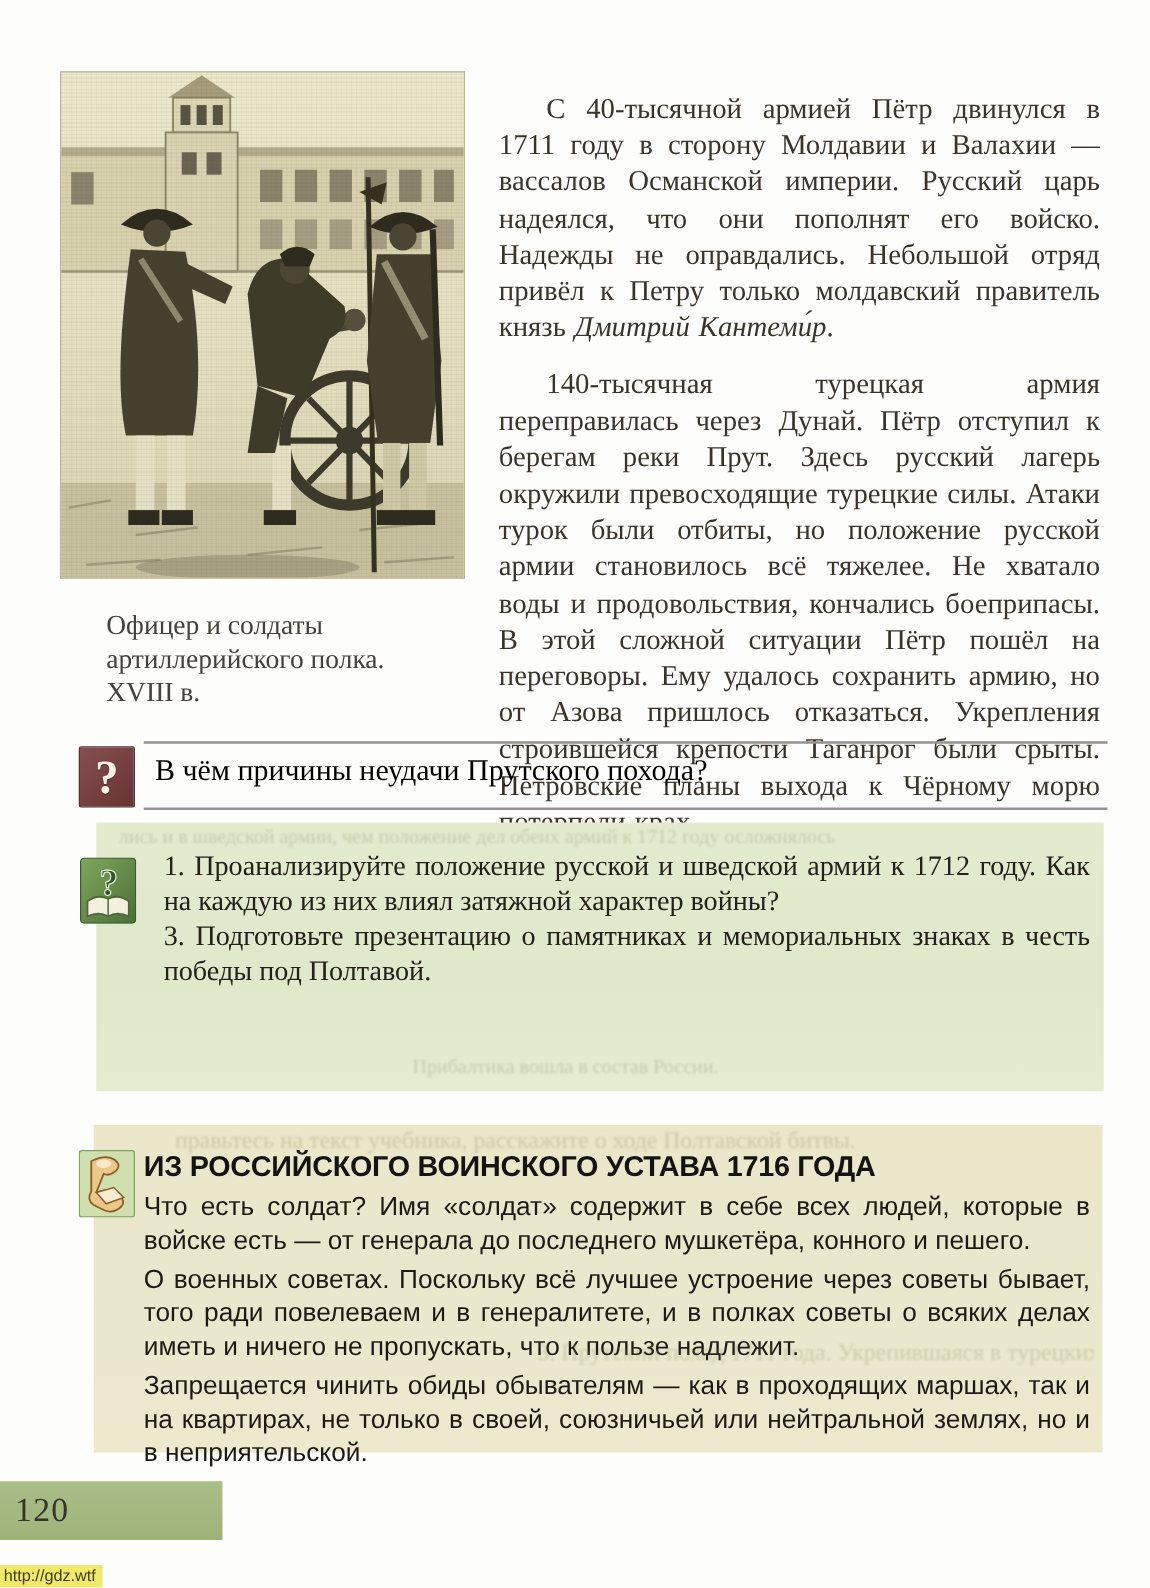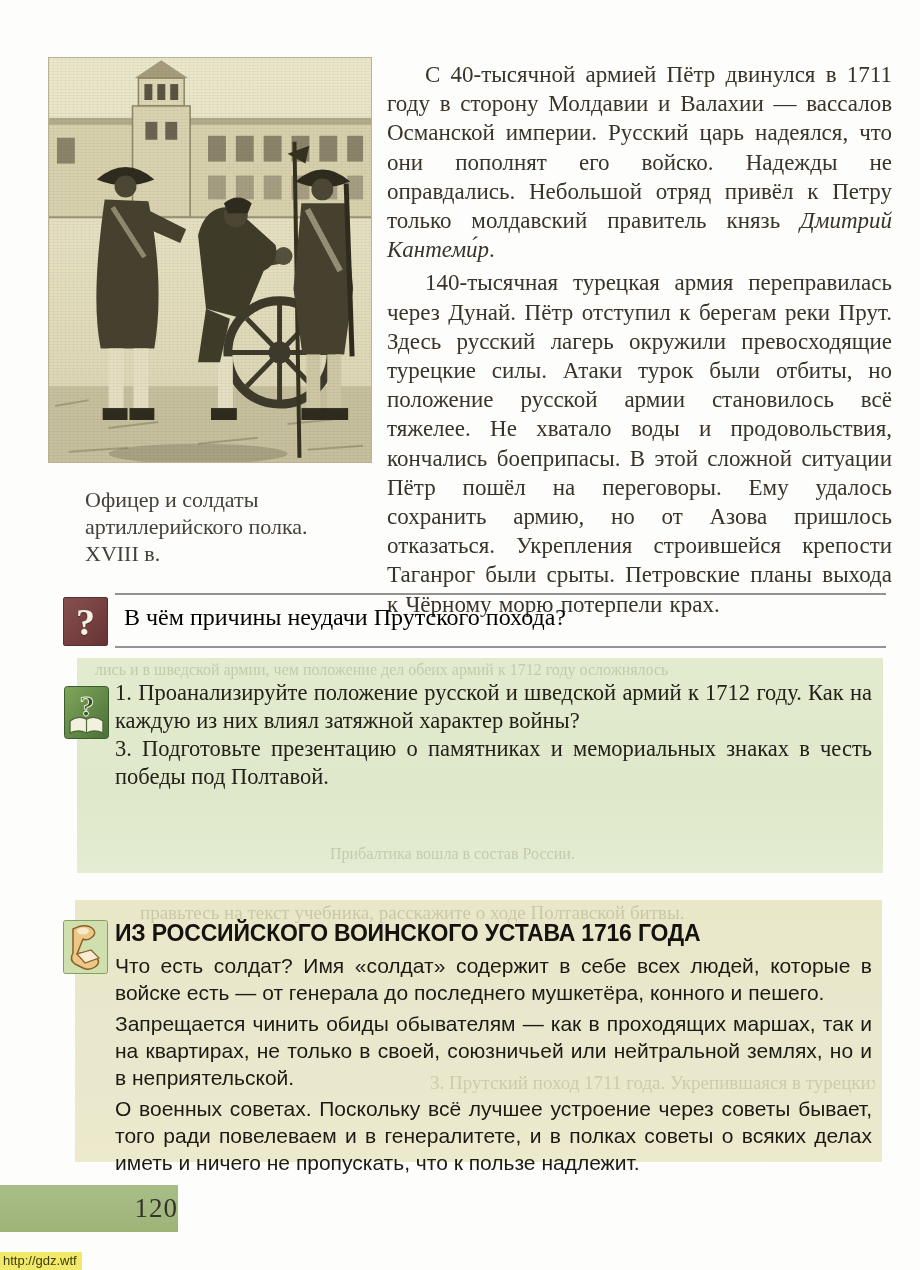--- a/index.html
+++ b/index.html
@@ -26,21 +26,21 @@
     position:absolute;left:85px;top:486px;width:280px;
     font-size:22px;line-height:27px;color:#44403a;
   }
 
   
   .maintext{
     position:absolute;left:383px;top:56px;width:513px;
     font-size:23px;line-height:29.2px;color:#393329;
     text-align:justify;
   }
-  .maintext p{margin:4px;text-indent:38px;word-spacing:1.5px;}
+  .maintext p{margin:16px;text-indent:38px;word-spacing:1.5px;}
   .maintext i{font-style:italic;}
 
   
   .rule{position:absolute;height:2px;background:#94928e;}
   .rule-top{left:115px;top:593px;width:771px;}
   .rule-bottom{left:115px;top:646px;width:771px;background:#98909c;}
   .q-icon{
     position:absolute;left:63px;top:597px;width:45px;height:49px;
     background:linear-gradient(135deg,#855050 0%,#774040 55%,#643333 100%);
     border:1px solid #5b2f2f;box-sizing:border-box;border-radius:2px;
@@ -58,21 +58,21 @@
   
   .taskbox{
     position:absolute;left:77px;top:658px;width:806px;height:215px;
     background:linear-gradient(180deg,#e2ebcd 0%,#dfe8ca 60%,#e4ecd1 100%);
   }
   .task-items{
     position:absolute;left:38px;top:21px;width:757px;
     font-size:22.5px;line-height:27.5px;color:#24201a;
     text-align:justify;
   }
-  .task-item{margin:0 0 1px 0;}
+  .task-item{margin:0 0 1px 16px;}
   .book-icon{
     position:absolute;left:64px;top:686px;width:45px;height:53px;
   }
   .book-icon svg{display:block;width:100%;height:100%;}
 
   
   .charterbox{
     position:absolute;left:75px;top:900px;width:807px;height:262px;
     background:linear-gradient(180deg,#eae7c9 0%,#e9e7cc 50%,#ece9cd 100%);
   }
@@ -99,21 +99,21 @@
     opacity:.30;filter:blur(.7px);pointer-events:none;
   }
   .g1{left:95px;top:661px;width:775px;font-size:16px;}
   .g2{left:330px;top:845px;width:540px;font-size:16px;}
   .g4{left:430px;top:1072px;width:445px;font-size:19px;color:#8a8a5e;}
 
   
   .pagebar{
     position:absolute;left:0;top:1185px;width:178px;height:47px;
     background:linear-gradient(180deg,#a9bd86 0%,#a2b77e 70%,#9db375 100%);
-    display:flex;align-items:center;justify-content:flex-end;
+    display:flex;align-items:center;justify-content:flex-start;
   }
   .pagebar span{
     font-size:27px;color:#34342b;letter-spacing:1px;padding-left:12px;
   }
   .watermark{
     position:absolute;left:0;top:1252px;
     background:#f1ea69;color:#403a15;
     font-family:Liberation Sans, sans-serif;
     font-size:13px;padding:1px 5px 2px 3px;
   }
@@ -272,22 +272,22 @@
       <path d="M6,35 Q14,29 22.5,33 Q31,29 39,35 L39,47 Q30,43 22.5,47 Q15,43 6,47 Z" fill="#f3f0de" stroke="#50683c" stroke-width="1.4"></path>
       <line x1="22.5" y1="33" x2="22.5" y2="47" stroke="#50683c" stroke-width="1.2"></line>
     </svg>
   </div>
 
   <div class="charterbox">
     <div class="ghost" style="left:65px;top:2px;position:absolute;width:730px;font-size:19px;">правьтесь на текст учебника, расскажите о ходе Полтавской битвы.</div>
     <h3 class="charter-title">ИЗ РОССИЙСКОГО ВОИНСКОГО УСТАВА 1716 ГОДА</h3>
     <div class="charter-body">
       <p>Что есть солдат? Имя «солдат» содержит в себе всех людей, которые в войске есть — от генерала до последнего мушкетёра, конного и пешего.</p>
+      <p>О военных советах. Поскольку всё лучшее устроение через советы бывает, того ради повелеваем и в генералитете, и в полках советы о всяких делах иметь и ничего не пропускать, что к пользе надлежит.</p>
       <p>Запрещается чинить обиды обывателям — как в проходящих маршах, так и на квартирах, не только в своей, союзничьей или нейтральной землях, но и в неприятельской.</p>
-      <p>О военных советах. Поскольку всё лучшее устроение через советы бывает, того ради повелеваем и в генералитете, и в полках советы о всяких делах иметь и ничего не пропускать, что к пользе надлежит.</p>
     </div>
   </div>
   <div class="ghost g4">3. Прутский поход 1711 года. Укрепившаяся в турецких владениях…</div>
   <div class="scroll-icon">
     <svg viewBox="0 0 45 54" xmlns="http://www.w3.org/2000/svg">
       <rect x="0.5" y="0.5" width="44" height="53" rx="2" fill="#cfe0ae" stroke="#84a05f"></rect>
       <path d="M10,9 Q22,3 29,8 Q35,13 28,18 Q24,21 20,19 L14,34 Q24,30 32,36 Q39,42 32,47 Q26,51 20,48 L12,44 Q6,40 10,33 Z" fill="#ecc888" stroke="#8a5f2a" stroke-width="1.5" stroke-linejoin="round"></path>
       <path d="M14,34 L28,30 L36,38 L22,43 Z" fill="#f8ecd2" stroke="#8a5f2a" stroke-width="1.2"></path>
       <ellipse cx="20" cy="11" rx="6" ry="3.5" fill="#f8ecd2" opacity="0.9"></ellipse>
     </svg>

